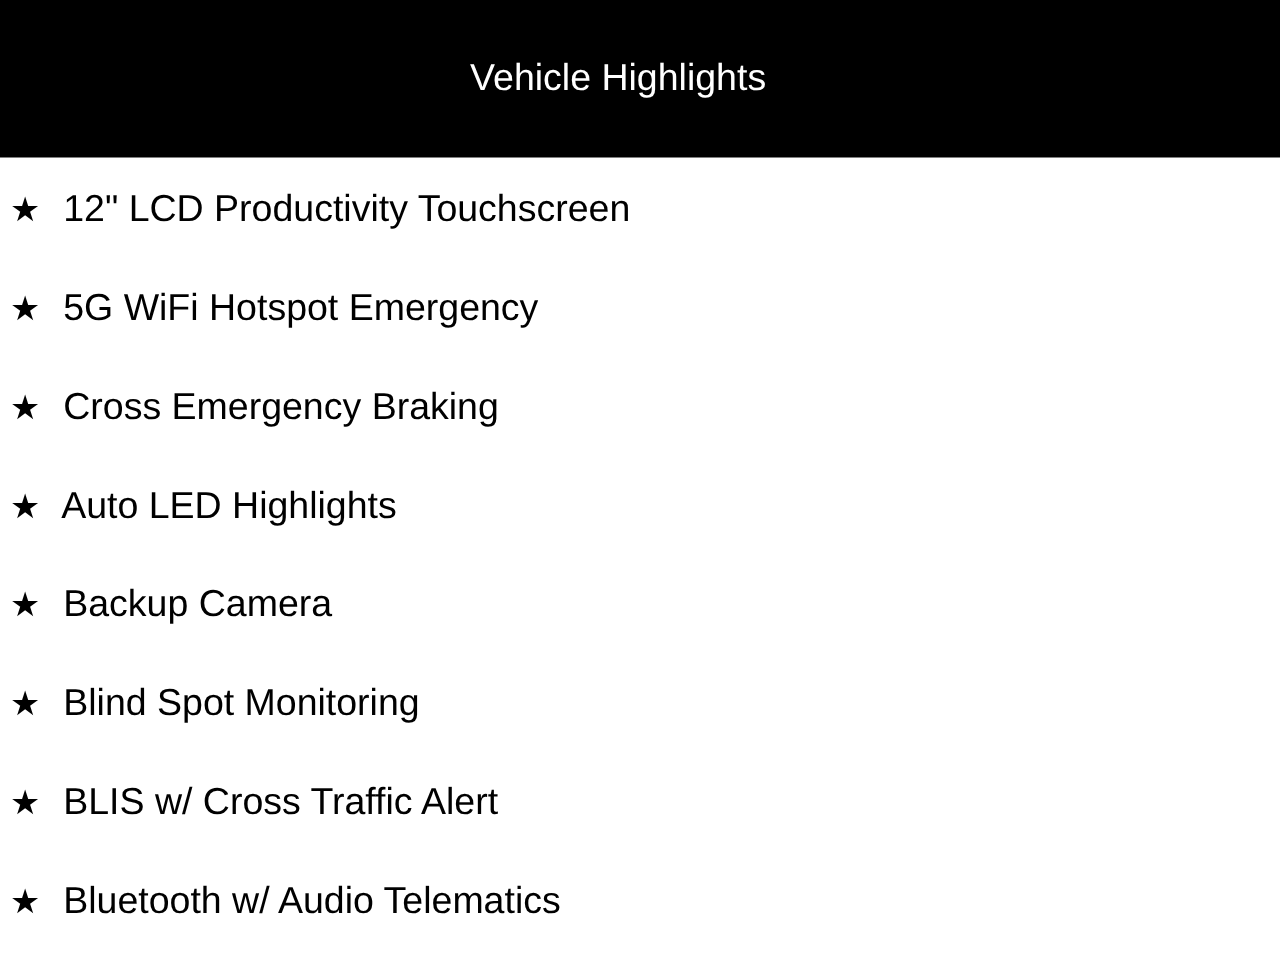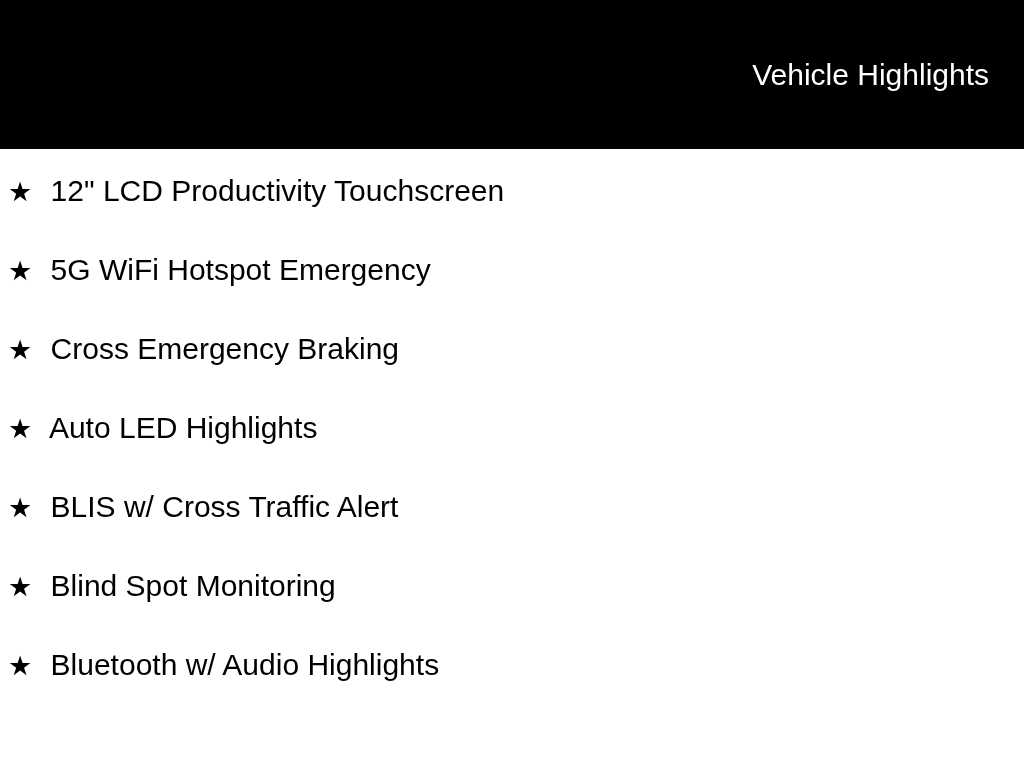--- a/index.html
+++ b/index.html
@@ -7,26 +7,26 @@
     padding: 0;
   }
   body {
     width: 1024px;
     height: 768px;
     background: #ffffff;
     overflow: hidden;
     font-family: "Liberation Sans", sans-serif;
   }
   .header {
-    height: 149px;
+    height: 126px;
     width: 100%;
     background: #000000;
     display: flex;
     align-items: center;
-    justify-content: flex-end;
+    justify-content: center;
     padding-right: 35px;
     box-sizing: border-box;
   }
   .header-title {
     color: #ffffff;
     font-size: 30px;
     font-weight: 400;
     letter-spacing: 0;
   }
   .highlights-list {
@@ -67,23 +67,27 @@
   <li class="highlight-item">
     <span class="star">★</span>
     <span>Cross Emergency Braking</span>
   </li>
   <li class="highlight-item">
     <span class="star">★</span>
     <span>Auto LED Highlights</span>
   </li>
   <li class="highlight-item">
     <span class="star">★</span>
-    <span>BLIS w/ Cross Traffic Alert</span>
+    <span>Backup Camera</span>
   </li>
   <li class="highlight-item">
     <span class="star">★</span>
     <span>Blind Spot Monitoring</span>
   </li>
   <li class="highlight-item">
     <span class="star">★</span>
-    <span>Bluetooth w/ Audio Highlights</span>
+    <span>BLIS w/ Cross Traffic Alert</span>
+  </li>
+  <li class="highlight-item">
+    <span class="star">★</span>
+    <span>Bluetooth w/ Audio Telematics</span>
   </li>
 </ul>
 
 </body></html>

